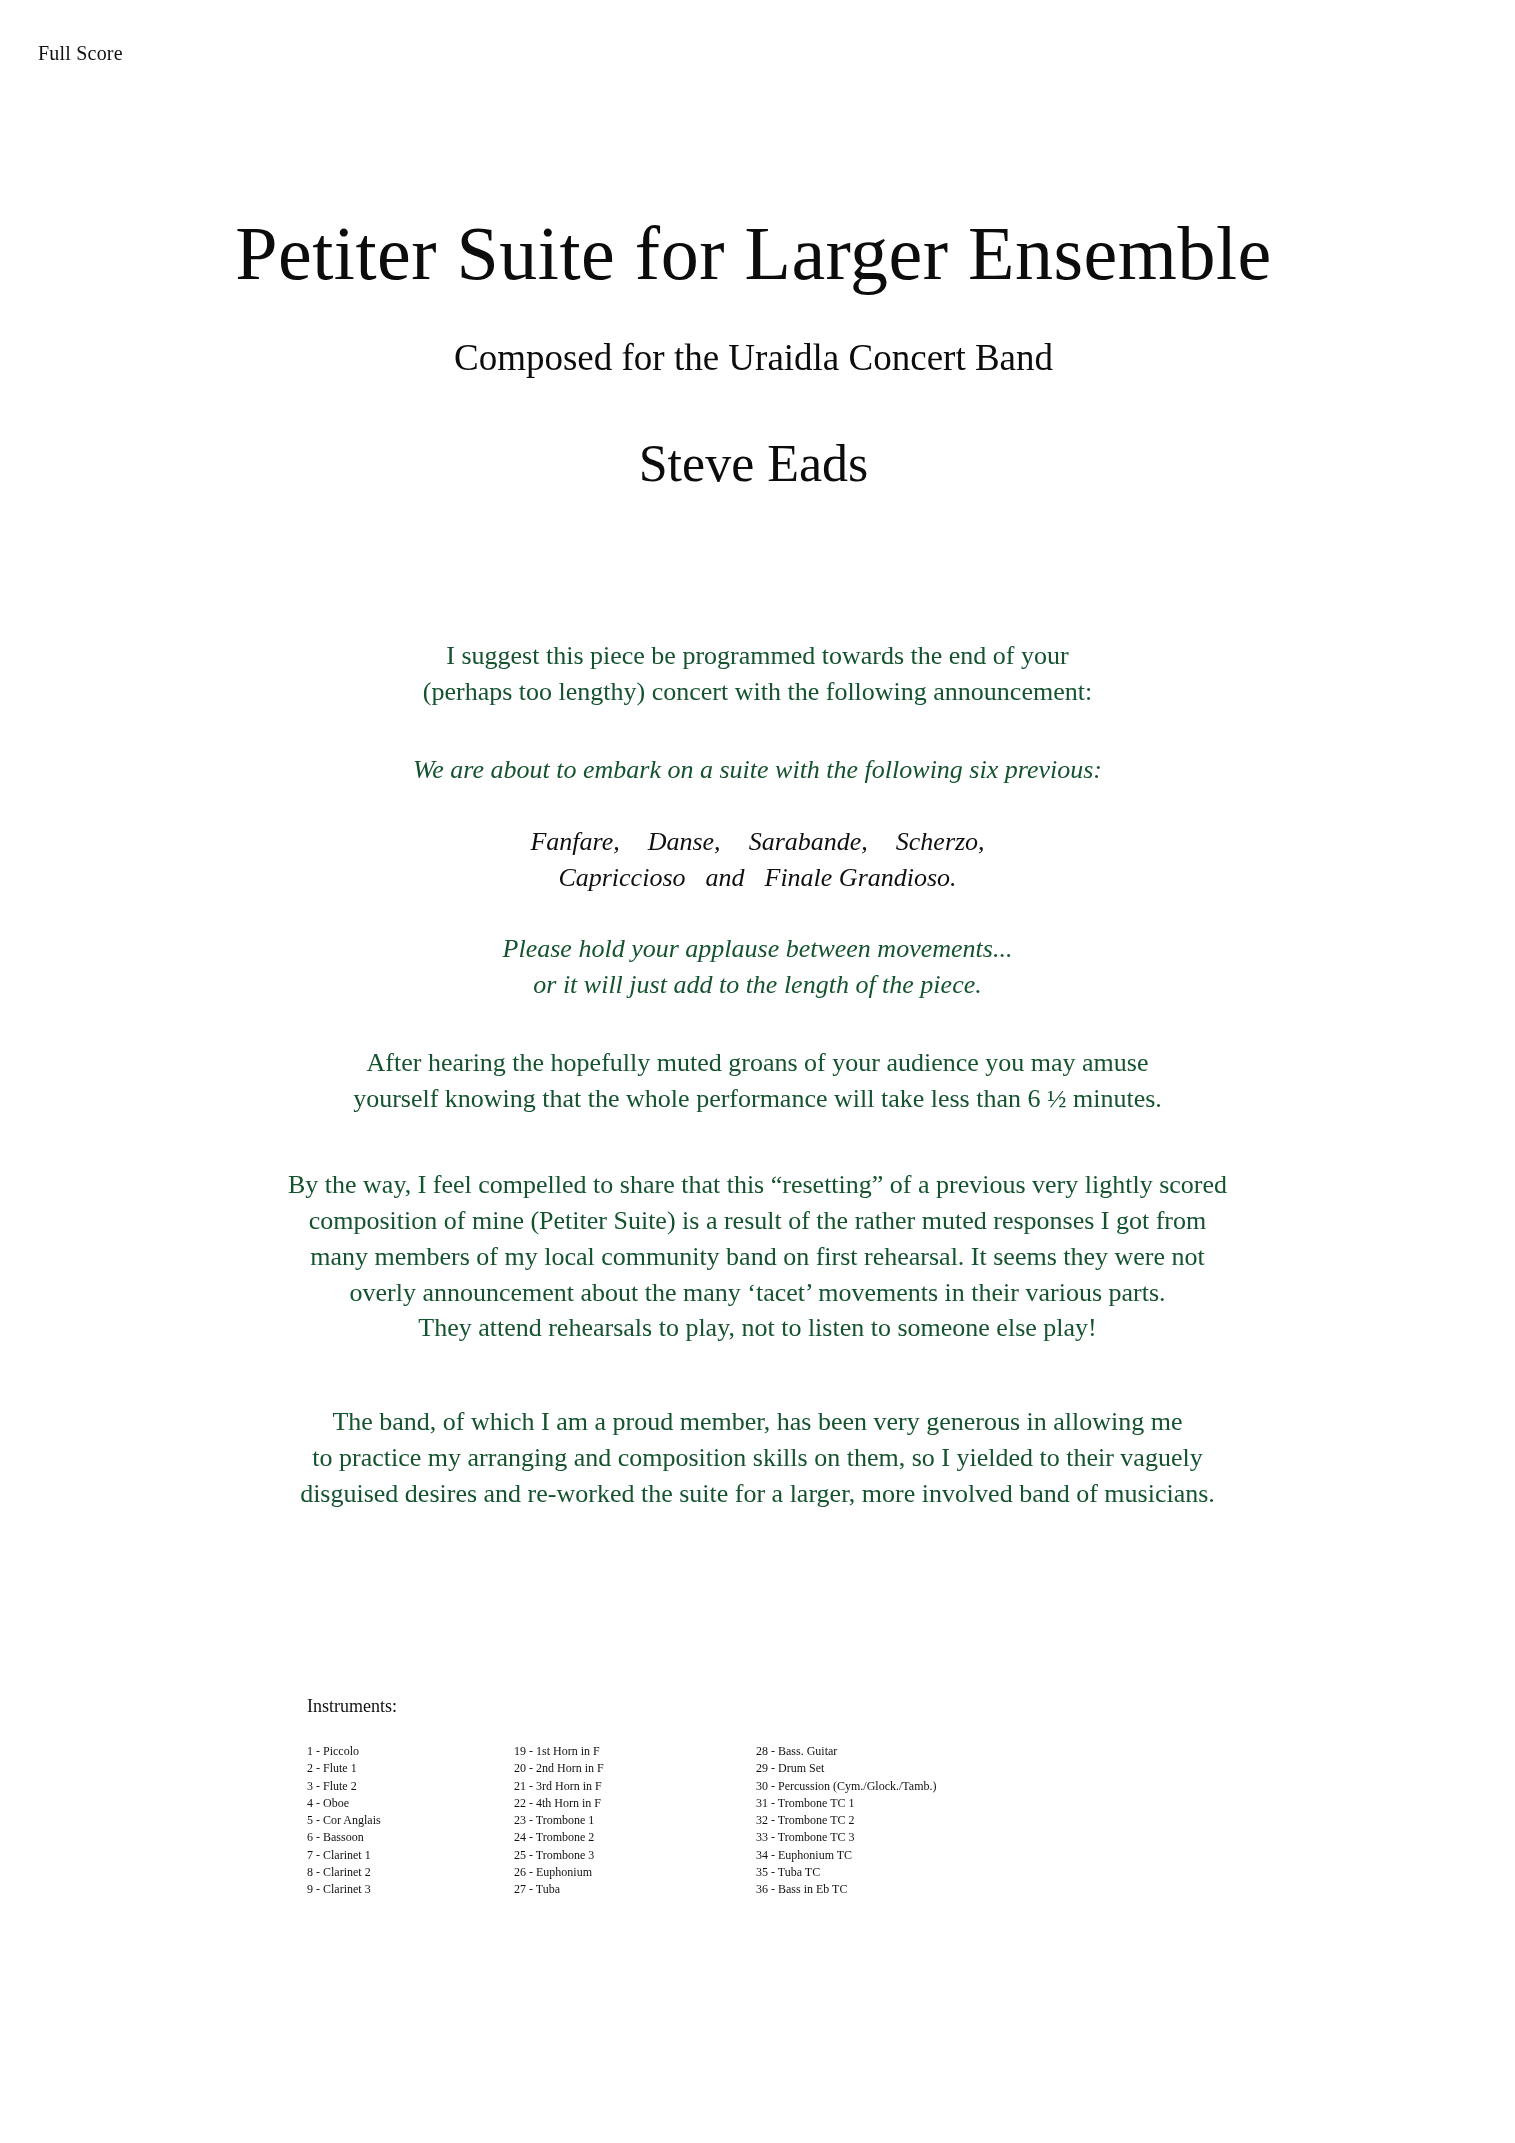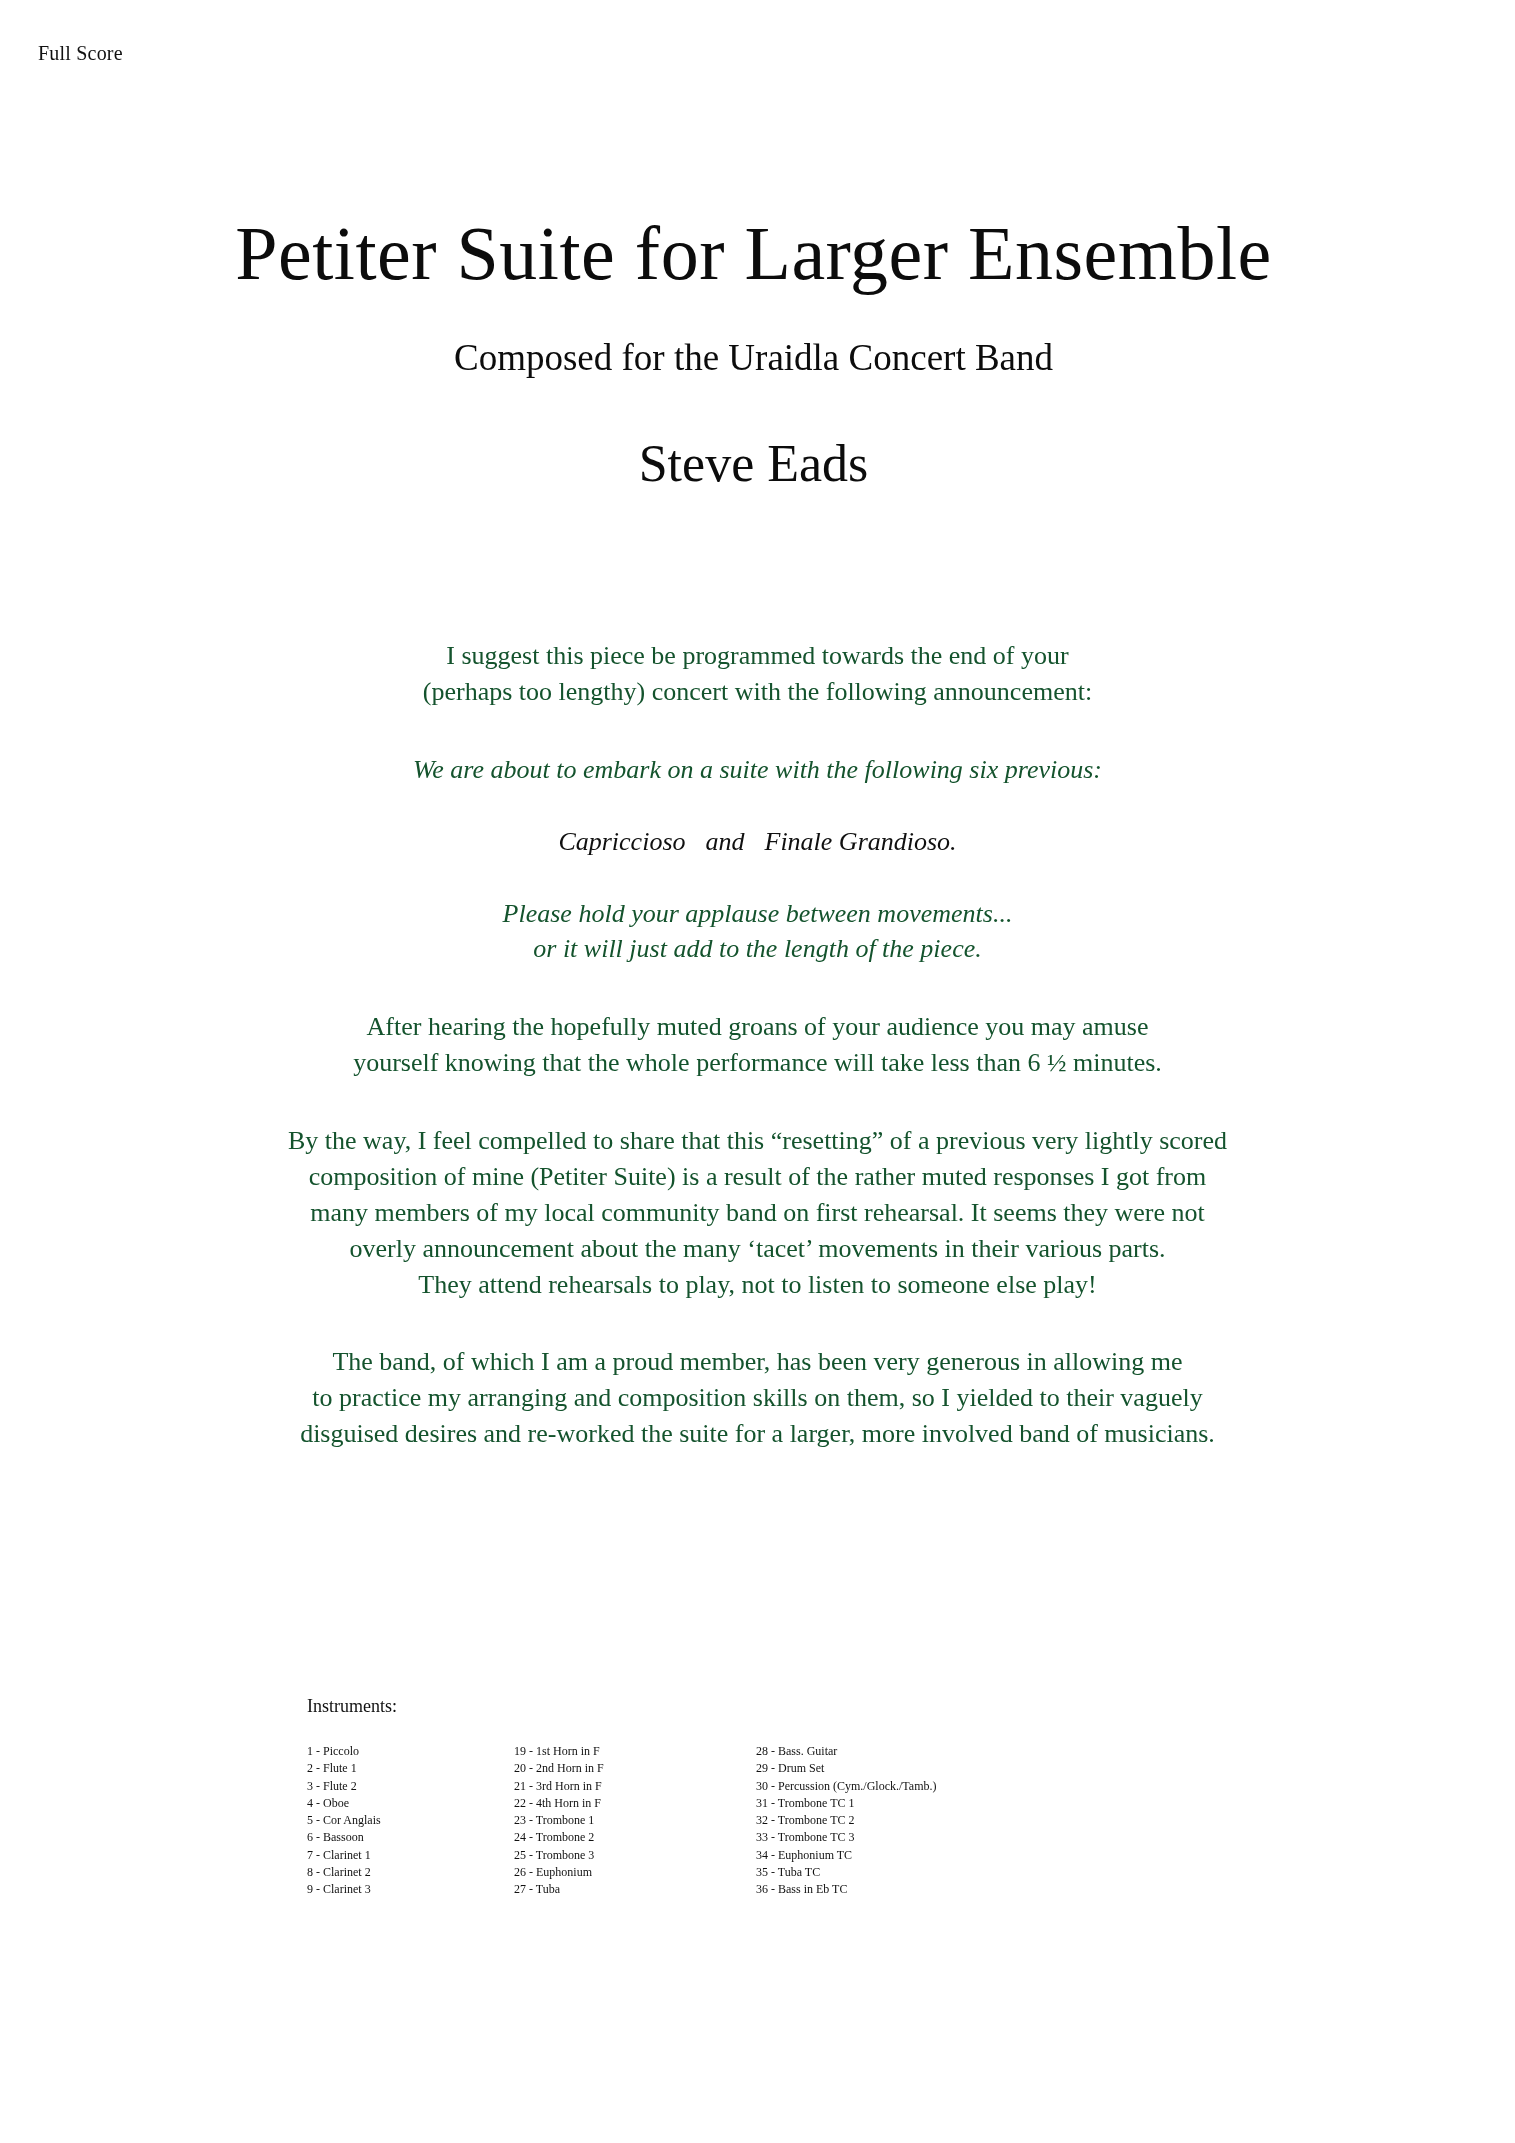--- a/index.html
+++ b/index.html
@@ -88,21 +88,21 @@
     font-size: 26px;
     font-style: italic;
     line-height: 1.38;
     color: #101010;
   }
   .movements .mv-line1 span { margin: 0 14px; }
   .movements .mv-line2 span { margin: 0 10px; }
 
   .wide {
     width: 1180px;
-    margin: 0 auto;
+    margin: 8px auto;
   }
   .narrow {
     width: 1000px;
     margin: 0 auto;
   }
 
   
   .instruments {
     position: absolute;
     left: 307px;
@@ -155,20 +155,23 @@
 
     <div class="gap-lg"></div>
 
     <div class="narrow">
       <p class="para italic">We are about to embark on a suite with the following six previous:</p>
     </div>
 
     <div class="gap-md"></div>
 
     <div class="movements">
+      <div class="mv-line1">
+        <span>Fanfare,</span><span>Danse,</span><span>Sarabande,</span><span>Scherzo,</span>
+      </div>
       <div class="mv-line2">
         <span>Capriccioso</span><span>and</span><span>Finale Grandioso.</span>
       </div>
     </div>
 
     <div class="gap-md"></div>
 
     <div class="narrow">
       <p class="para italic">Please hold your applause between movements...</p>
       <p class="para italic">or it will just add to the length of the piece.</p>

